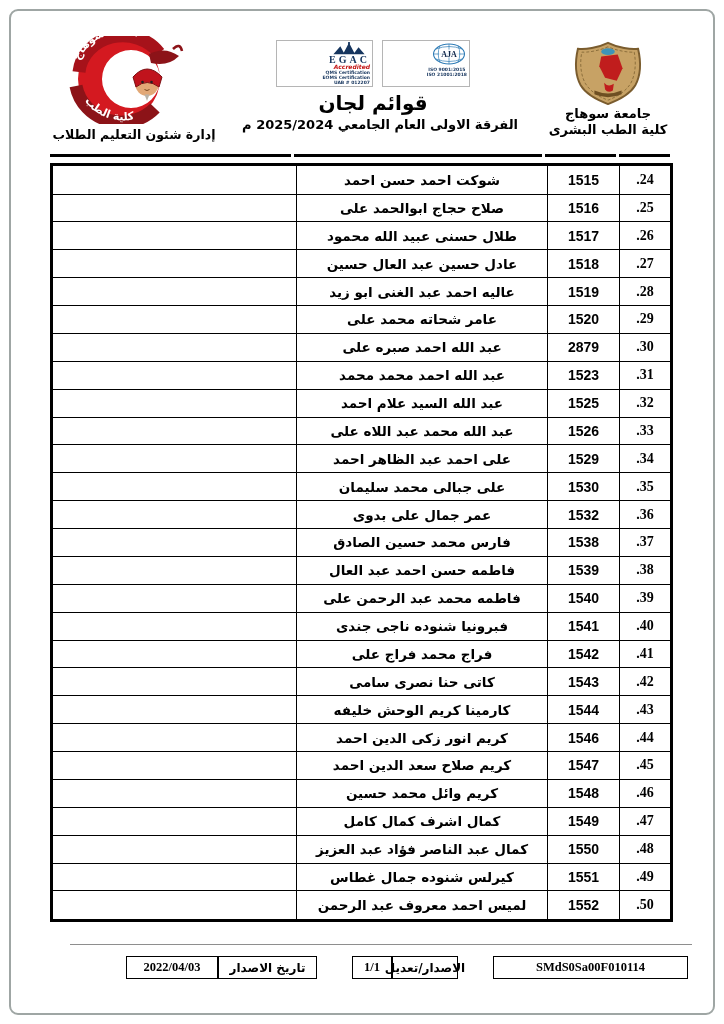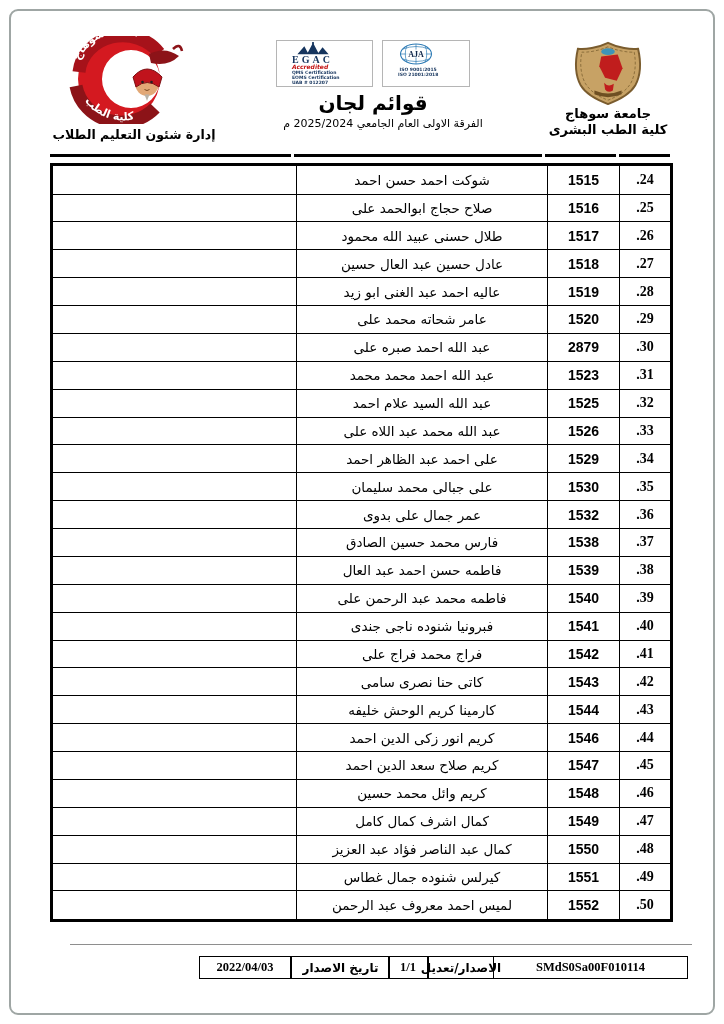--- a/index.html
+++ b/index.html
@@ -9,59 +9,59 @@
        border:2px solid #9fa6a4;border-radius:9px;}
 
   
   .hdr-left{position:absolute;top:36px;left:50px;width:168px;text-align:center;}
   .hdr-left svg{display:block;margin:0 auto;}
   .dept-label{font-weight:bold;font-size:12.5px;white-space:nowrap;margin-top:3px;direction:rtl;}
 
   .hdr-center{position:absolute;top:40px;left:228px;width:290px;text-align:center;}
   .certs{display:flex;justify-content:center;align-items:flex-start;gap:9px;}
   .cert-box{background:#fff;border:1px solid #b5b5b5;box-sizing:border-box;
-            display:flex;flex-direction:column;align-items:flex-start;padding:1px 15px;}
+            display:flex;flex-direction:column;align-items:flex-end;padding:1px 2px;}
   .egac-box{width:97px;height:47px;}
   .aja-box{width:88px;height:47px;}
   .egac-word{font-family:"Liberation Serif",serif;font-weight:bold;font-size:10px;
              letter-spacing:3px;color:#16355e;line-height:9px;}
   .egac-accr{color:#c21212;font-weight:bold;font-style:italic;font-size:6px;line-height:6px;}
   .tiny-line{font-size:4.5px;line-height:5px;font-weight:bold;color:#16355e;white-space:nowrap;}
   .aja-lines{margin-top:1px;}
   .page-title{font-weight:bold;font-size:20px;margin-top:4px;direction:rtl;}
-  .page-subtitle{font-weight:normal;font-size:11px;margin-top:2px;direction:rtl;white-space:nowrap;margin-left:20px;}
+  .page-subtitle{font-weight:bold;font-size:13px;margin-top:2px;direction:rtl;white-space:nowrap;margin-left:20px;}
 
   .hdr-right{position:absolute;top:40px;right:36px;width:160px;text-align:center;}
   .hdr-right svg{display:block;margin:0 auto;}
   .uni-line{font-weight:bold;font-size:13px;direction:rtl;line-height:16px;}
 
   
   .top-rule{position:absolute;top:154px;left:50px;width:620px;height:3px;
             display:flex;gap:3px;direction:rtl;}
   .tseg{background:#000;height:3px;flex-shrink:0;}
 
   
   table.roster{position:absolute;top:163px;left:50px;width:620px;height:759px;
                border-collapse:collapse;direction:rtl;table-layout:fixed;
                border:3px solid #000;}
   table.roster td{border:1px solid #000;text-align:center;vertical-align:middle;
                   padding:0;overflow:hidden;}
   td.c-num{font-family:"Liberation Serif",serif;font-weight:bold;font-size:14px;direction:ltr;}
   td.c-id{font-family:"Liberation Sans",sans-serif;font-weight:bold;font-size:14px;direction:ltr;}
-  td.c-name{font-weight:normal;font-size:13.5px;}
+  td.c-name{font-weight:bold;font-size:13.5px;}
   td.c-sig{background:#fff;}
 
   
   .footer-rule{position:absolute;top:944px;left:70px;width:622px;height:1px;background:#8e8e8e;}
   .footer-table{position:absolute;top:956px;right:36px;height:23px;display:flex;direction:rtl;}
   .fcell{box-sizing:border-box;border:1px solid #000;height:23px;display:flex;
          align-items:center;justify-content:center;font-weight:bold;font-size:12px;
          white-space:nowrap;direction:rtl;}
   .fcell + .fcell{margin-inline-start:-1px;}
-  .fcell.latin{font-family:"Liberation Serif",serif;direction:ltr;font-size:12.5px;}
+  .fcell.latin{font-family:"Liberation Serif",serif;direction:ltr;font-size:12.5px;margin-left:36px;}
 </style>
 </head>
 <body>
 
 <div class="page-frame"></div>
 
 <div class="hdr-left">
   <svg width="146" height="88" viewBox="0 0 146 88">
     <path fill-rule="evenodd" fill="#d41920" d="M58 2 A41 41 0 1 0 58 84 A41 41 0 1 0 58 2 Z M70 14 A29 29 0 1 0 70 72 A29 29 0 1 0 70 14 Z"></path>
     <path d="M18 36 A44 40 0 0 1 98 17" stroke="#a6121a" stroke-width="13" fill="none"></path>

